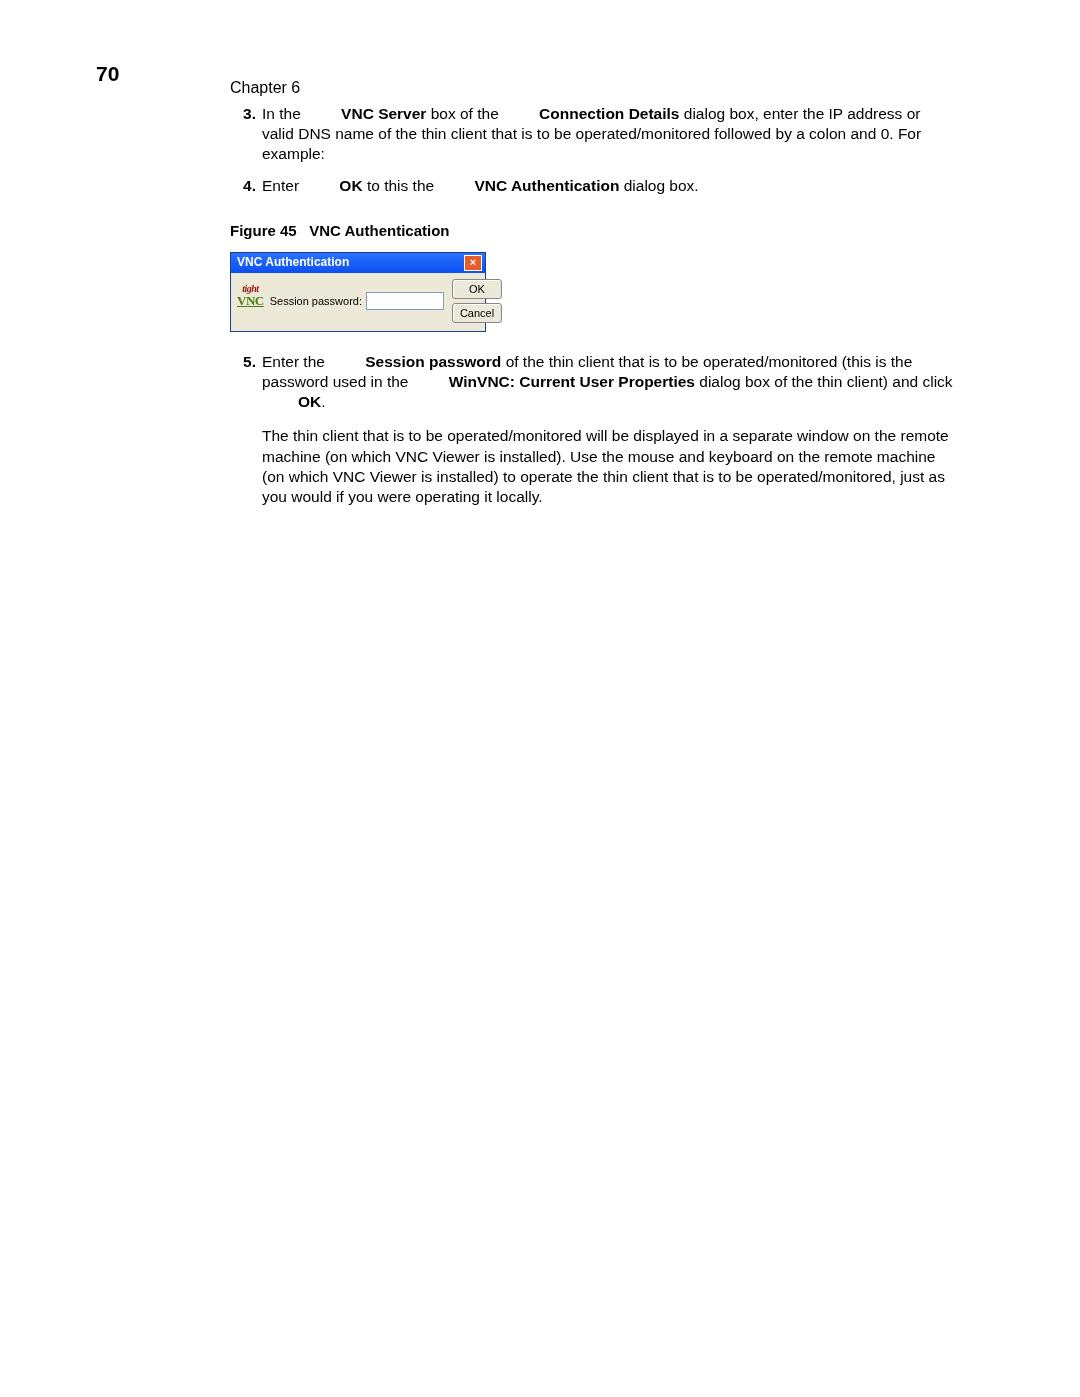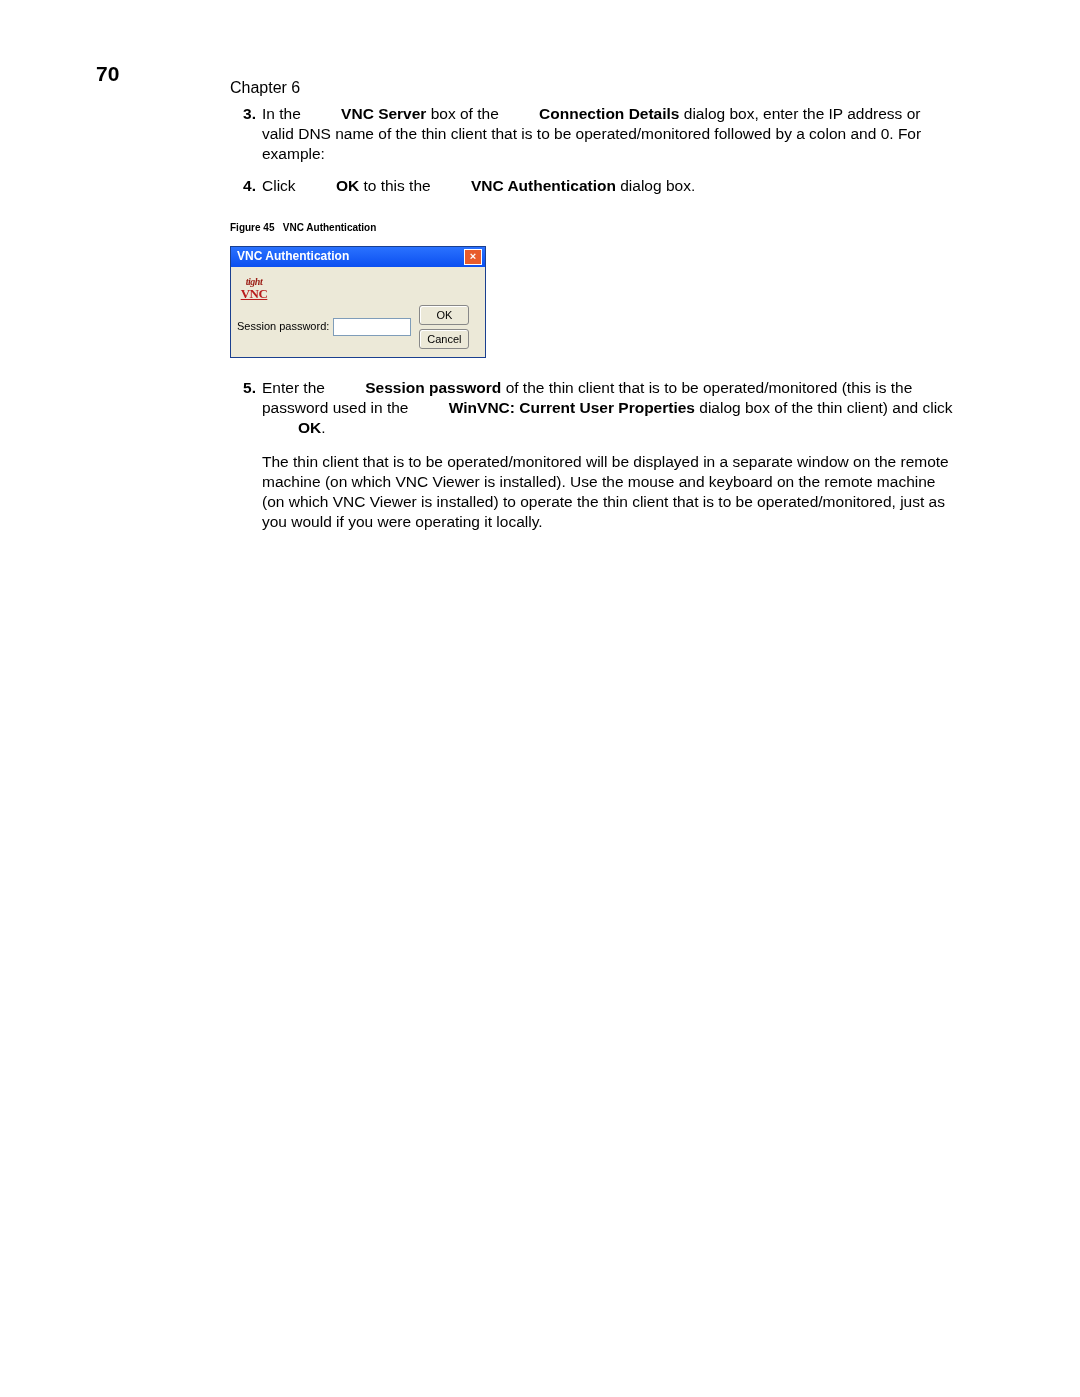--- a/index.html
+++ b/index.html
@@ -54,21 +54,21 @@
   .bold { font-weight: bold; margin-left: 36px; }
   .mono {
     font-family: "Courier New", monospace;
     font-size: 15.5px;
     color: #333;
   }
   .indent-block { margin-left: 30px; margin-top: 10px; }
   .fig-caption {
     margin: 24px 0 12px 0;
     font-weight: bold;
-    font-size: 10px;
+    font-size: 15px;
   }
 
   
   .vnc-dialog {
     width: 256px;
     border: 1px solid #1a3f8f;
     background: #ece9d8;
     box-sizing: border-box;
     margin-bottom: 20px;
     font-size: 11px;
@@ -95,42 +95,41 @@
     font-size: 11px;
     line-height: 12px;
     text-align: center;
     margin: 2px 3px 2px 0;
     font-family: Arial, sans-serif;
   }
   .vnc-body {
     display: flex;
     padding: 6px 6px 8px 6px;
     align-items: flex-start;
-    flex-direction: column;
   }
   .vnc-logo {
     width: 34px;
     height: 32px;
     margin-right: 6px;
     display: flex;
     flex-direction: column;
     align-items: center;
     justify-content: center;
     font-family: Georgia, "Times New Roman", serif;
   }
   .vnc-logo .tight {
     color: #9a1a12;
     font-size: 10px;
     font-weight: bold;
     line-height: 10px;
     font-style: italic;
     letter-spacing: -0.5px;
   }
   .vnc-logo .vnc {
-    color: #b91c1c;
+    color: #4d7c0f;
     font-size: 13px;
     font-weight: bold;
     line-height: 13px;
     text-decoration: underline;
     letter-spacing: -0.5px;
   }
   .vnc-form {
     display: flex;
     align-items: center;
     flex: 1;
@@ -182,21 +181,21 @@
       <div class="step-num">3.</div>
       <div class="step-body">
         <span>In the </span><span class="bold">VNC Server</span><span> box of the </span><span class="bold">Connection Details</span><span> dialog box, enter the IP address or valid DNS name of the thin client that is to be operated/monitored followed by a colon and 0. For example:</span>
       </div>
     </div>
 
 
     <div class="step" style="margin-top:12px;">
       <div class="step-num">4.</div>
       <div class="step-body">
-        <span>Click </span><span class="bold">OK</span><span> to this the </span><span class="bold">VNC Authentication</span><span> dialog box.</span>
+        <span>Enter </span><span class="bold">OK</span><span> to this the </span><span class="bold">VNC Authentication</span><span> dialog box.</span>
       </div>
     </div>
 
     <div class="fig-caption">
       <span>Figure 45</span>&nbsp;&nbsp;&nbsp;<span>VNC Authentication</span>
     </div>
 
     <div class="vnc-dialog">
       <div class="vnc-titlebar">
         <span>VNC Authentication</span>

